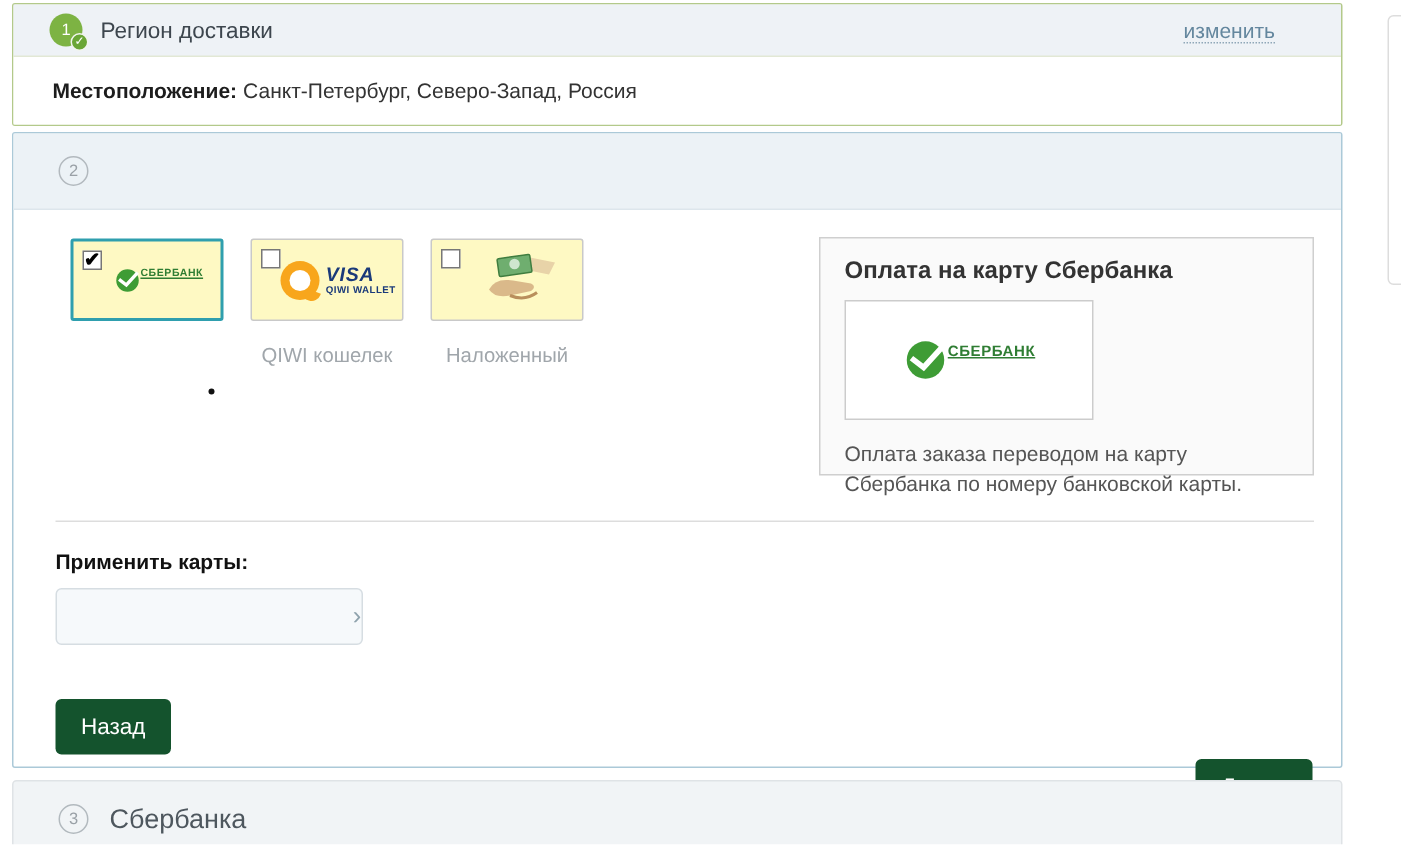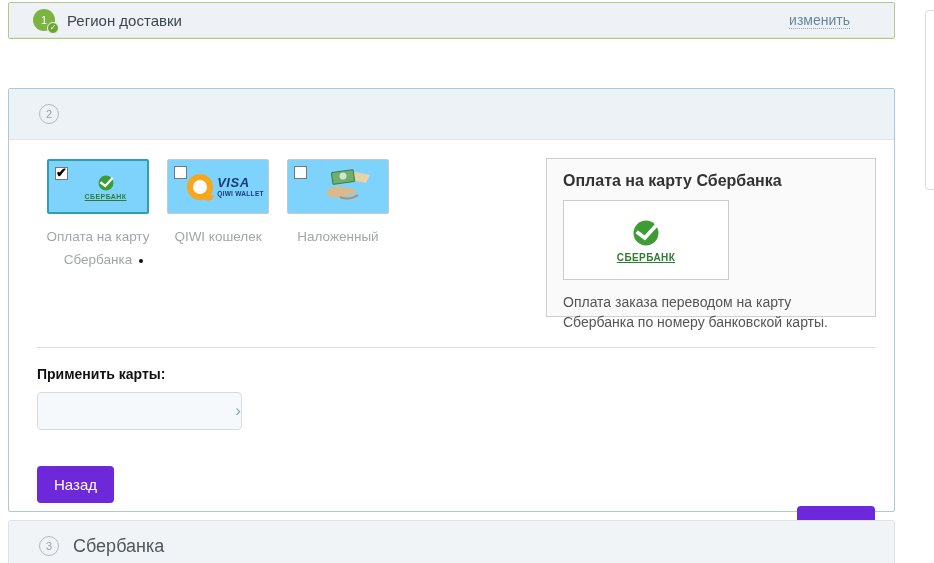--- a/index.html
+++ b/index.html
@@ -19,29 +19,29 @@
 
   
   .payment-box { position:absolute; left:8px; top:88px; width:887px; height:424px; border:1px solid #abc9d8; border-radius:2px; background:#fff; }
   .payment-header { display:flex; align-items:center; background:#ecf2f6; height:51px; padding-left:30px; border-bottom:1px solid #dde6ec; }
   .step-circle { width:20px; height:20px; border:1px solid #b2b9be; border-radius:50%; color:#9aa1a7; font-size:11px; line-height:18px; text-align:center; margin-right:14px; flex:0 0 auto; background:transparent; }
   .payment-title { font-size:23px; color:#333; }
 
   
   .options-row { position:absolute; left:38px; top:70px; display:flex; }
   .pay-option { width:102px; margin-right:18px; }
-  .opt-box { width:102px; height:55px; background:#7dd3fc; border:1px solid #c9c9c9; border-radius:2px; display:flex; align-items:flex-start; padding:4px; cursor:pointer; }
+  .opt-box { width:102px; height:55px; background:#fef9c3; border:1px solid #c9c9c9; border-radius:2px; display:flex; align-items:flex-start; padding:4px; cursor:pointer; }
   .opt-box.selected { border:2px solid #2f9fae; }
   .cbx { width:13px; height:13px; border:1px solid #777; background:#fff; margin:2px 0 0 2px; flex:0 0 auto; position:relative; }
   .cbx.checked::after { content:"✔"; position:absolute; left:0px; top:-3px; font-size:13px; color:#000; font-weight:bold; }
   .opt-logo-wrap { flex:1; display:flex; align-items:center; justify-content:center; height:100%; }
   .opt-label { margin-top:12px; font-size:13.5px; color:#a0a6ab; text-align:center; line-height:1.7; width:132px; position:relative; left:-15px; }
 
   
-  .sber-logo { display:flex; flex-direction:column; align-items:center; }
+  .sber-logo { display:flex; flex-direction:row; }
   .sber-text { font-size:7px; font-weight:bold; color:#2f7d33; letter-spacing:.4px; text-decoration:underline; margin-top:1px; }
   .sber-logo.big .sber-text { font-size:10px; margin-top:4px; }
 
   
   .qiwi-logo { display:flex; align-items:center; }
   .qiwi-q { position:relative; width:26px; height:26px; border-radius:50%; background:#f8a61c; margin-right:4px; flex:0 0 auto; }
   .qiwi-q::before { content:""; position:absolute; left:6px; top:6px; width:14px; height:14px; border-radius:50%; background:#fff; }
   .qiwi-q::after { content:""; position:absolute; right:0px; bottom:-1px; width:9px; height:7px; background:#f8a61c; border-radius:0 0 6px 1px; transform:rotate(20deg); }
   .qiwi-txt { display:flex; flex-direction:column; line-height:1; }
   .qiwi-visa { font-size:13px; font-weight:bold; font-style:italic; color:#1a3a7a; letter-spacing:.5px; }
@@ -55,21 +55,21 @@
 
   .divider { position:absolute; left:28px; right:18px; top:258px; border-top:1px solid #ddd; }
 
   
   .coupon-label { position:absolute; left:28px; top:277px; font-size:14px; font-weight:bold; color:#111; }
   .coupon-field { position:absolute; left:28px; top:303px; width:205px; height:38px; background:#f6f9fb; border:1px solid #d6dde2; border-radius:4px; display:flex; align-items:center; }
   .coupon-input { flex:1; height:100%; background:transparent; border:none; outline:none; padding:0 8px; font-size:14px; color:#333; font-family:"Liberation Sans", sans-serif; }
   .coupon-go { width:30px; text-align:center; font-size:17px; color:#8fa3ad; cursor:pointer; user-select:none; }
 
   
-  .btn { position:absolute; top:377px; background:#6d28d9; color:#fff; border:none; border-radius:4px; font-size:15px; font-family:"Liberation Sans", sans-serif; padding:0 17px; height:37px; cursor:pointer; }
+  .btn { position:absolute; top:377px; background:#14532d; color:#fff; border:none; border-radius:4px; font-size:15px; font-family:"Liberation Sans", sans-serif; padding:0 17px; height:37px; cursor:pointer; }
   .btn-back { left:28px; }
   .btn-next { right:19px;margin-top:40px; }
 
   
   .delivery-box { position:absolute; left:8px; top:520px; width:887px; height:52px; background:#f1f4f6; border:1px solid #dfe3e6; border-radius:3px; display:flex; align-items:center; padding-left:30px; }
   .delivery-title { font-size:18px; color:#4e575e; }
 
   
   .right-sliver { position:absolute; left:925px; top:10px; width:20px; height:180px; background:#fff; border:1px solid #ddd; border-radius:4px; }
 
@@ -87,20 +87,23 @@
 <div class="page">
 
   <section class="region-box">
     <div class="region-header">
       <span class="step-badge-done">
         <span>1</span>
         <span class="sub-check">✓</span>
       </span>
       <span class="region-title">Регион доставки</span>
       <a class="change-link">изменить</a>
+    </div>
+    <div class="region-body">
+      <b>Местоположение:</b><span>Санкт-Петербург, Северо-Запад, Россия</span>
     </div>
   </section>
 
   <section class="payment-box">
     <div class="payment-header">
       <span class="step-circle">2</span>
     </div>
 
     <div class="options-row">
 
@@ -110,24 +113,20 @@
           <span class="opt-logo-wrap">
             <span class="sber-logo">
               <svg class="sber-mark-sm" viewBox="0 0 24 24">
                 <circle cx="12" cy="12" r="10" fill="#3e9c35"></circle>
                 <path d="M4.5 11 L11 16 L21 5" stroke="#fff" stroke-width="3" fill="none"></path>
               </svg>
               <span class="sber-text">СБЕРБАНК</span>
             </span>
           </span>
         </div>
-        <div class="opt-label">
-          <div>Оплата на карту</div>
-          <div>Сбербанка</div>
-        </div>
       </div>
 
       <div class="pay-option">
         <div class="opt-box">
           <span class="cbx"></span>
           <span class="opt-logo-wrap">
             <span class="qiwi-logo">
               <span class="qiwi-q"></span>
               <span class="qiwi-txt">
                 <span class="qiwi-visa">VISA</span>

